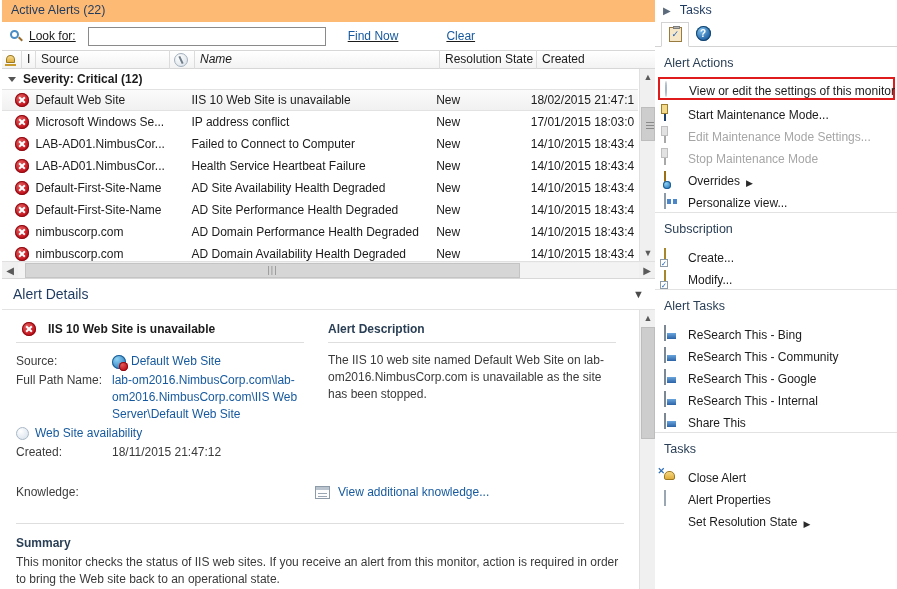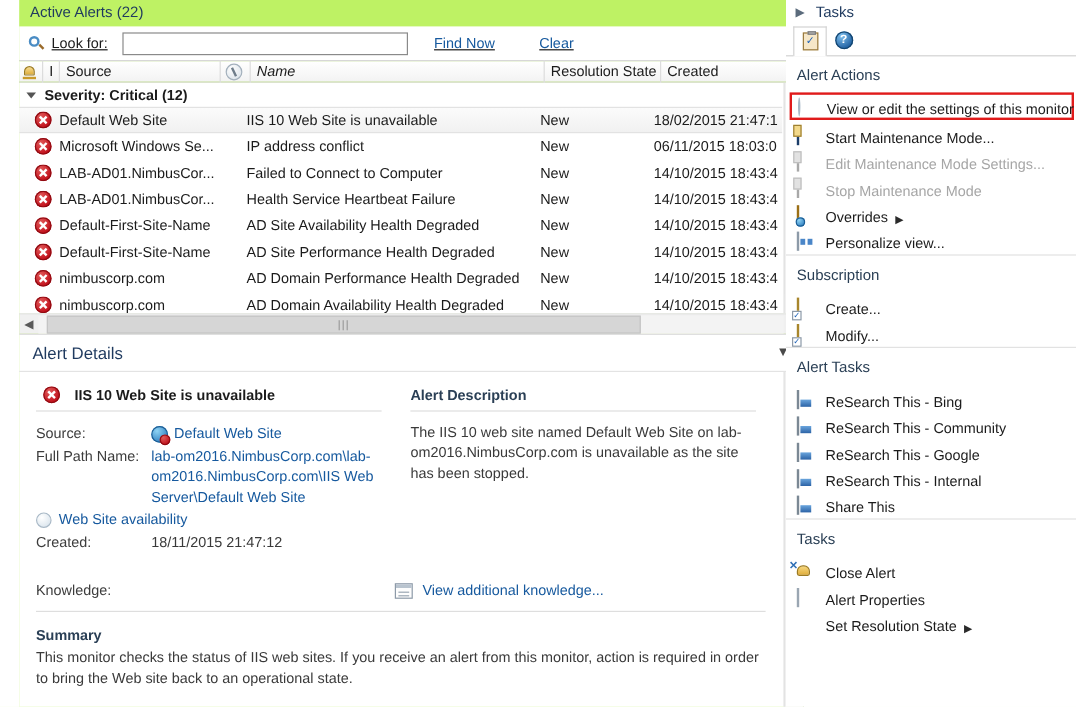--- a/index.html
+++ b/index.html
@@ -9,23 +9,23 @@
     background: #ffffff;
     font-family: "Liberation Sans", sans-serif;
     font-size: 12px;
     color: #1b1b1b;
     -webkit-font-smoothing: antialiased;
   }
   #root { position: relative; width: 897px; height: 589px; }
 
   
   #main-pane {
-    position: absolute; left: 16px; top: 0;
+    position: absolute; left: 2px; top: 0;
     width: 654px; height: 589px;
-    background: #bef264;
+    background: #fdba74;
     border-right: 1px solid #cfcfcf;
     box-sizing: border-box;
   }
 
   
   .view-title {
     height: 22px;
     padding: 3px 0 0 9px;
     font-size: 12.5px;
     color: #1f3a5f;
@@ -54,21 +54,21 @@
     padding: 0 3px;
     outline: none;
   }
   .link-btn {
     margin-left: 22px;
     color: #16599e;
     font-size: 12px;
     cursor: pointer;
     text-decoration: none;
   }
-  .link-btn.clear { margin-left: 37px; }
+  .link-btn.clear { margin-left: 48px; }
 
   
   .col-head-row {
     display: flex;
     height: 19px;
     border-top: 1px solid #d7d7d7;
     border-bottom: 1px solid #d7d7d7;
     background: linear-gradient(#ffffff, #f3f3f3);
     box-sizing: border-box;
     align-items: center;
@@ -300,21 +300,21 @@
   }
   .icon-kb::after {
     content:""; position:absolute; left:2px; right:2px; top:6px; height:1px;
     background:#9aa6b2;
     box-shadow: 0 3px 0 #9aa6b2;
   }
 
   .know-row {
     display: flex; align-items: center;
     font-size: 12px;
-    padding-bottom: 10px;
+    padding-bottom: 24px;
     border-bottom: 1px solid #dedede;
     margin-top: 2px;
   }
   .know-key { width: 299px; color: #3c3c3c; font-weight: normal; }
   .know-link { color: #16599e; cursor: pointer; }
   .summary-head { font-size: 12px; font-weight: bold; color: #2a3f55; padding: 12px 0 4px 0; }
   .summary-body { font-size: 12px; color: #3a3a3a; line-height: 17px; }
 
   
   #tasks-pane {
@@ -579,21 +579,21 @@
               <div class="cell c-source">Default Web Site</div>
               <div class="cell c-name">IIS 10 Web Site is unavailable</div>
               <div class="cell c-res">New</div>
               <div class="cell c-created">18/02/2015 21:47:1</div>
             </div>
             <div class="alert-row">
               <div class="cell c-sev"><span class="sev-critical"></span></div>
               <div class="cell c-source">Microsoft Windows Se...</div>
               <div class="cell c-name">IP address conflict</div>
               <div class="cell c-res">New</div>
-              <div class="cell c-created">06/11/2015 18:03:0</div>
+              <div class="cell c-created">17/01/2015 18:03:0</div>
             </div>
             <div class="alert-row">
               <div class="cell c-sev"><span class="sev-critical"></span></div>
               <div class="cell c-source">LAB-AD01.NimbusCor...</div>
               <div class="cell c-name">Failed to Connect to Computer</div>
               <div class="cell c-res">New</div>
               <div class="cell c-created">14/10/2015 18:43:4</div>
             </div>
             <div class="alert-row">
               <div class="cell c-sev"><span class="sev-critical"></span></div>

